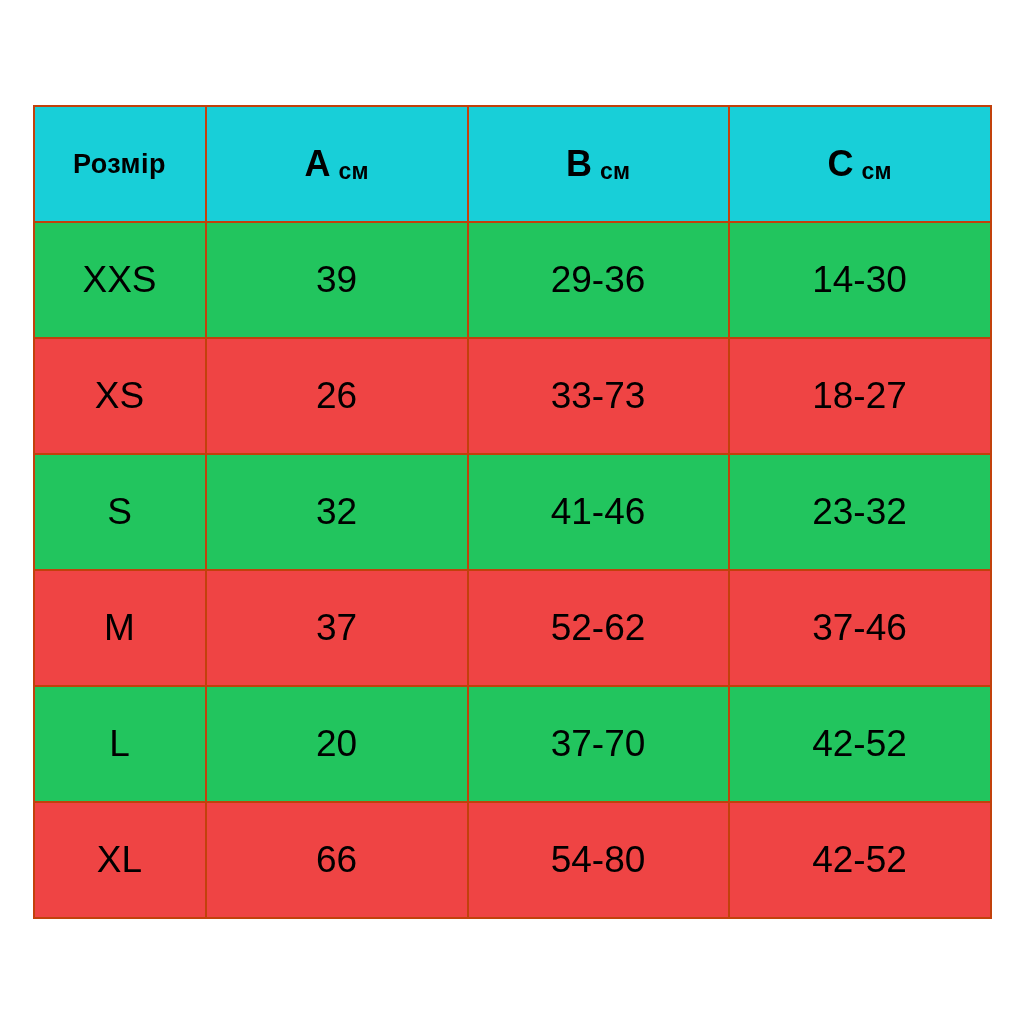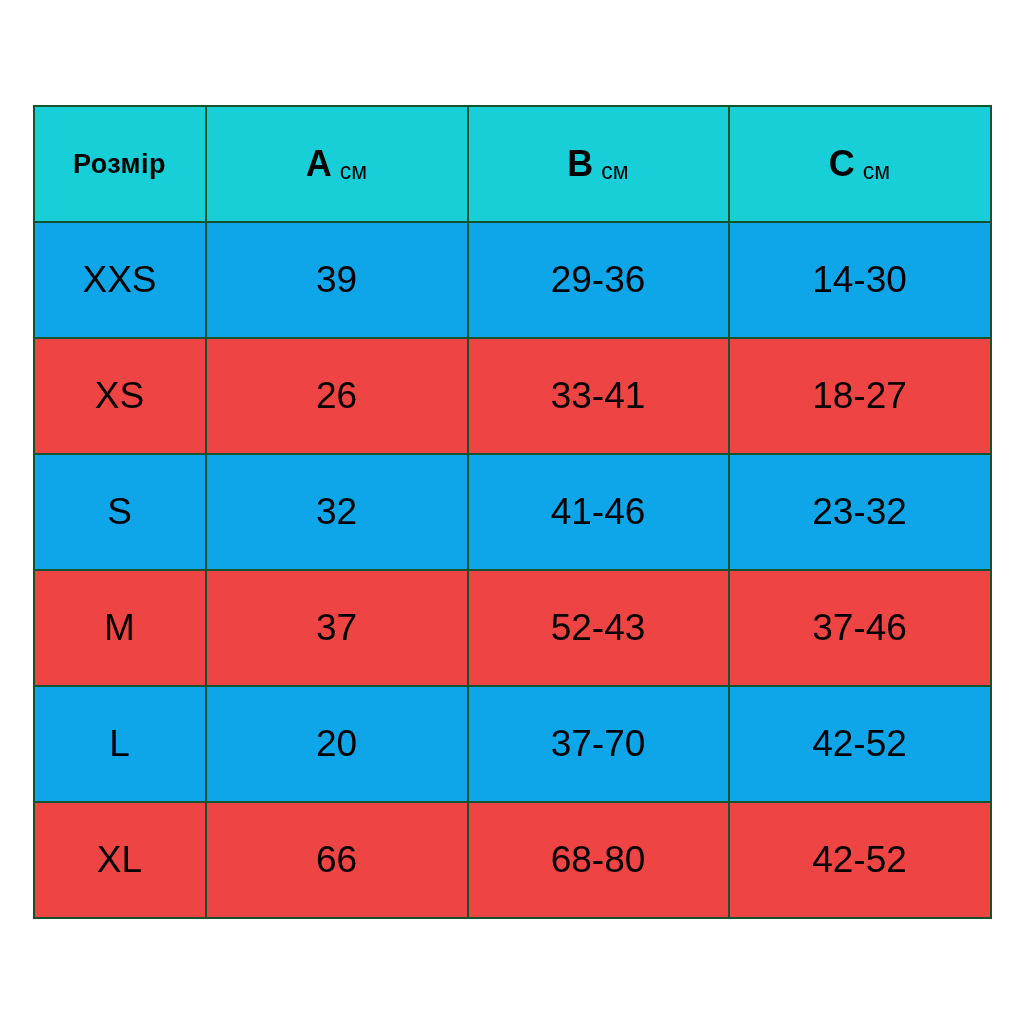--- a/index.html
+++ b/index.html
@@ -31,21 +31,21 @@
     width: 957px;
     margin-top: 0px;
   }
   .size-table col.c-size { width: 172px; }
   .size-table col.c-a    { width: 262px; }
   .size-table col.c-b    { width: 261px; }
   .size-table col.c-c    { width: 262px; }
 
   .size-table th,
   .size-table td {
-    border: 2px solid #14532d;
+    border: 2px solid #c2410c;
     text-align: center;
     vertical-align: middle;
     padding: 16px;
     height: 82px;
     color: #000000;
   }
   thead th {
     background: #18cfd8;
     border-color: #18cfd8;
     font-weight: bold;
@@ -58,26 +58,26 @@
   thead th.head-meas {
     font-size: 27px;
   }
   .head-meas .letter {
     font-size: 36px;
     font-weight: bold;
     letter-spacing: 1px;
   }
   .head-meas .unit {
     font-size: 23px;
-    font-weight: normal;
+    font-weight: bold;
     margin-left: 7px;
     position: relative;
     top: 3px;
   }
-  tbody tr.odd td { background: #0ea5e9; }
+  tbody tr.odd td { background: #22c55e; }
   tbody tr.even td { background: #ef4444; }
 
   tbody td {
     font-size: 37px;
     font-weight: 400;
   }
   tbody td.size-cell {
     font-size: 37px;
   }
 </style>
@@ -109,42 +109,42 @@
     <tbody>
       <tr class="odd">
         <td class="size-cell">XXS</td>
         <td>39</td>
         <td>29-36</td>
         <td>14-30</td>
       </tr>
       <tr class="even">
         <td class="size-cell">XS</td>
         <td>26</td>
-        <td>33-41</td>
+        <td>33-73</td>
         <td>18-27</td>
       </tr>
       <tr class="odd">
         <td class="size-cell">S</td>
         <td>32</td>
         <td>41-46</td>
         <td>23-32</td>
       </tr>
       <tr class="even">
         <td class="size-cell">M</td>
         <td>37</td>
-        <td>52-43</td>
+        <td>52-62</td>
         <td>37-46</td>
       </tr>
       <tr class="odd">
         <td class="size-cell">L</td>
         <td>20</td>
         <td>37-70</td>
         <td>42-52</td>
       </tr>
       <tr class="even">
         <td class="size-cell">XL</td>
         <td>66</td>
-        <td>68-80</td>
+        <td>54-80</td>
         <td>42-52</td>
       </tr>
     </tbody>
   </table>
 </div>
 
 </body></html>

